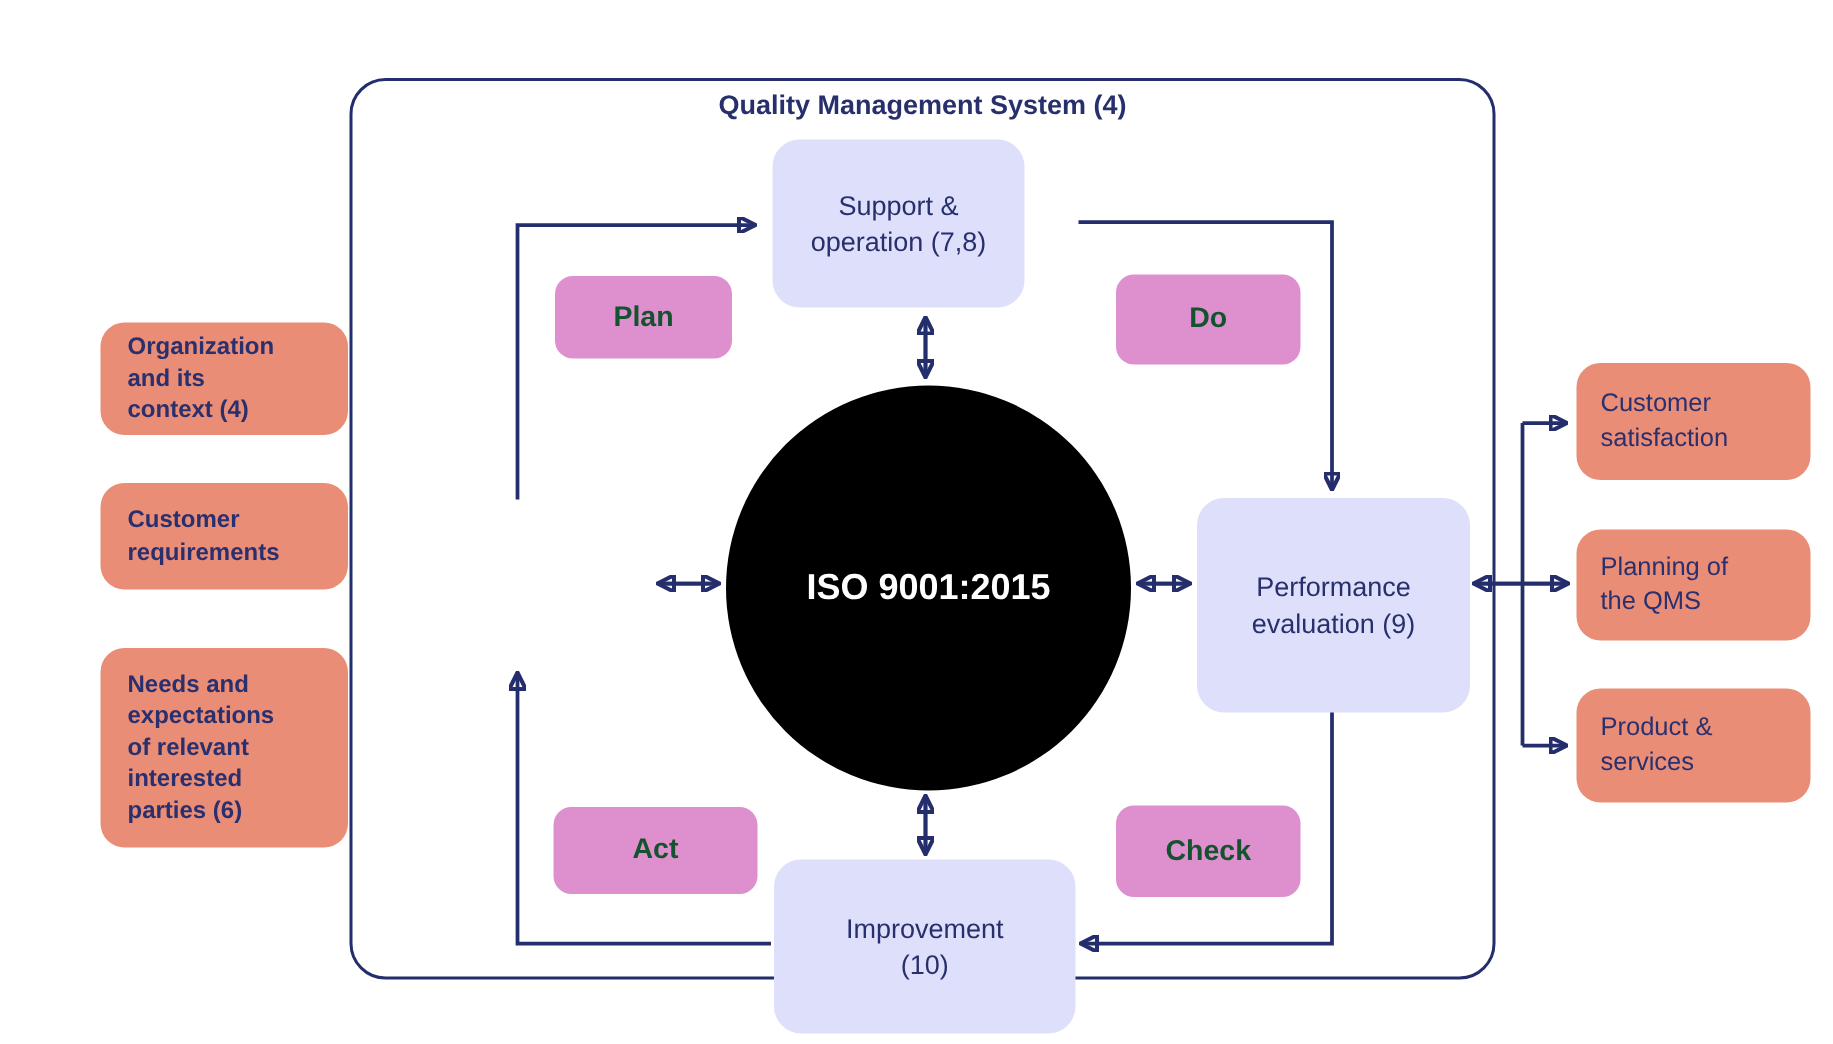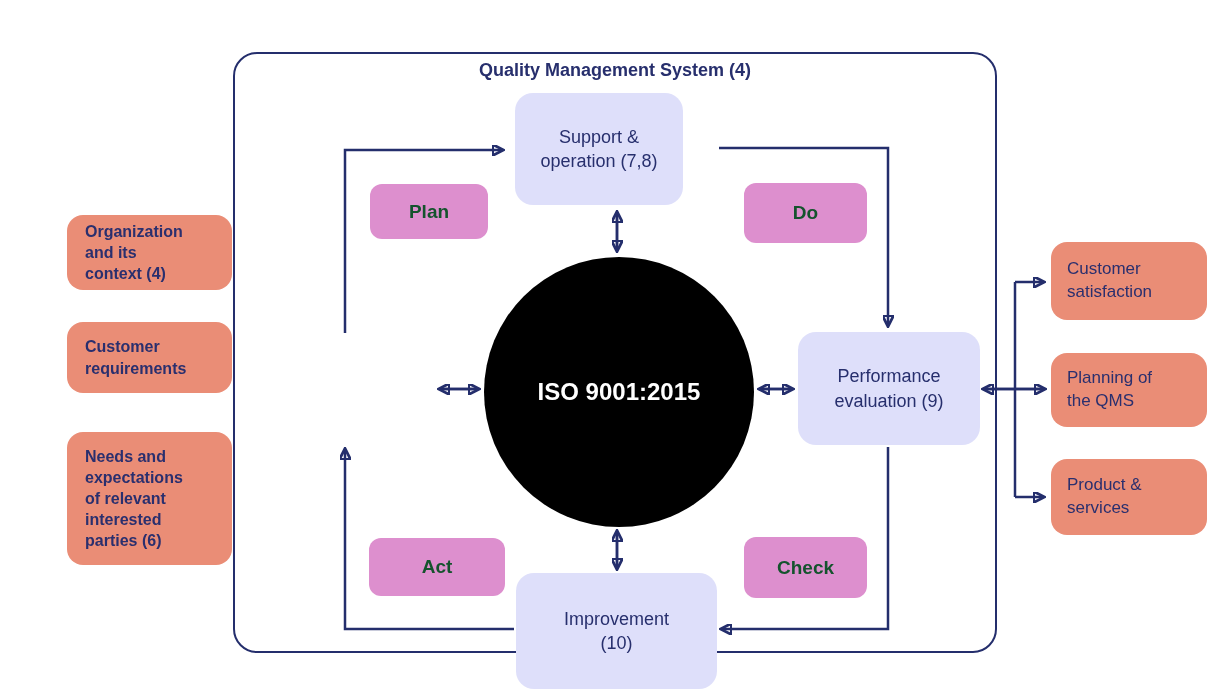--- a/index.html
+++ b/index.html
@@ -48,21 +48,21 @@
     display: flex;
     align-items: center;
     justify-content: center;
     text-align: center;
     color: #272f6d;
     font-size: 18px;
     line-height: 1.35;
     z-index: 3;
   }
   .node-support      { left: 515px; top:  93px; width: 168px; height: 112px; }
-  .node-performance  { left: 798px; top: 332px; width: 182px; height: 113px; }
+  .node-performance  { left: 798px; top: 332px; width: 182px; height: 143px; }
   .node-planning     { left: 253px; top: 333px; width: 182px; height: 114px; }
   .node-improvement  { left: 516px; top: 573px; width: 201px; height: 116px; z-index: 4; }
   .iso-circle {
     position: absolute;
     left: 484px; top: 257px;
     width: 270px; height: 270px;
     border-radius: 50%;
     background: #000000;
     display: flex;
     align-items: center;

